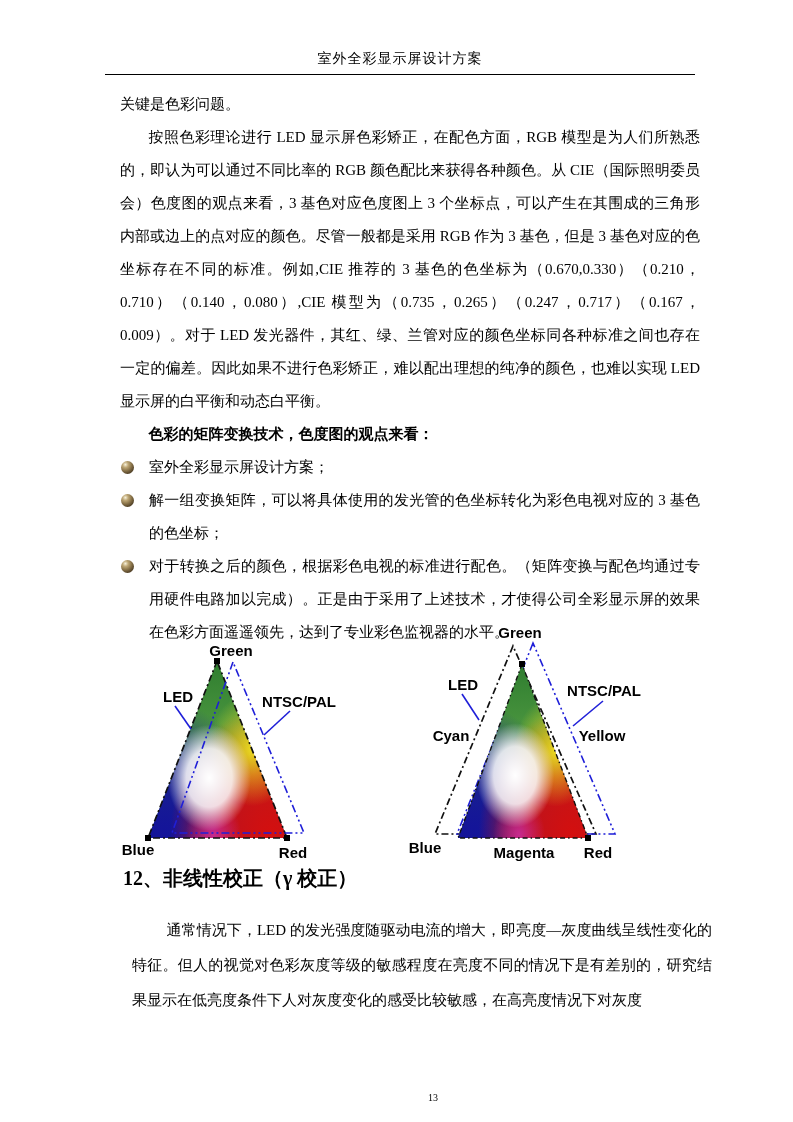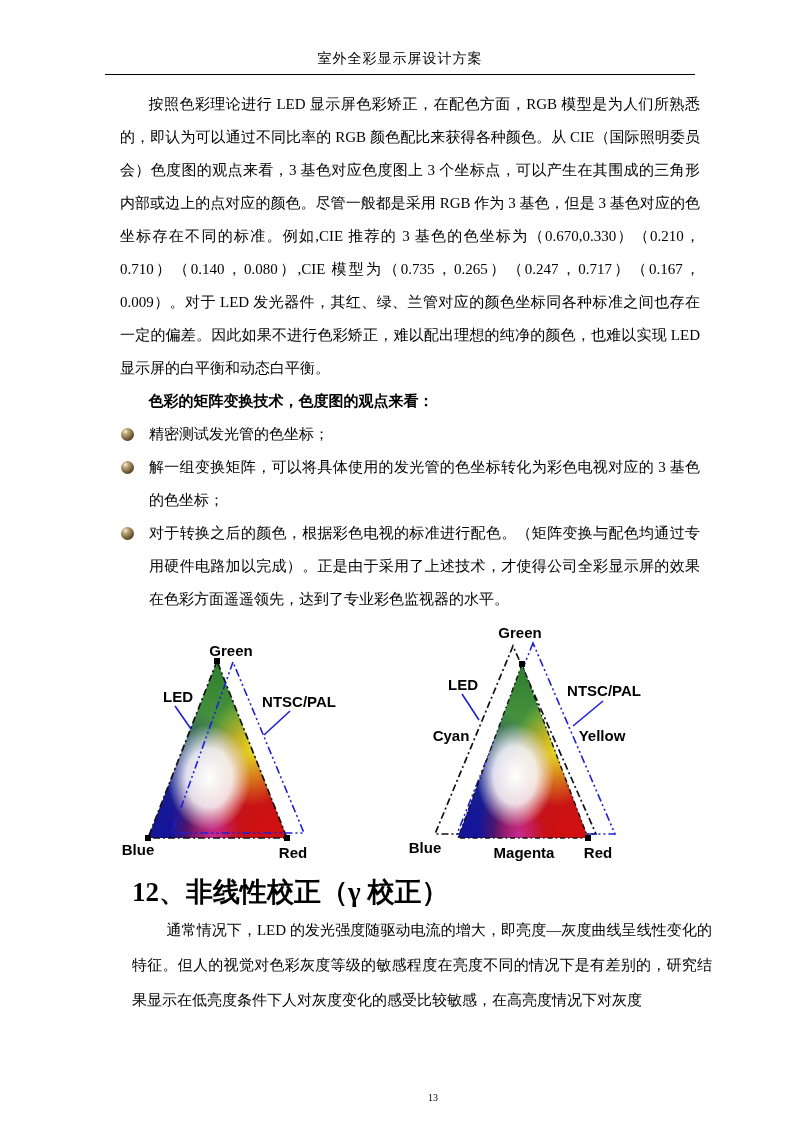--- a/index.html
+++ b/index.html
@@ -23,42 +23,43 @@
   
   .figures{position:absolute;top:616px;left:118px;width:560px;height:250px;}
   .figure{position:absolute;top:0;}
   .fig1{left:0;width:215px;height:250px;}
   .fig2{left:282px;width:265px;height:250px;}
   .figure svg{position:absolute;left:0;top:0;}
   .lbl{position:absolute;transform:translateX(-50%);
        font-family:"Liberation Sans","DejaVu Sans",sans-serif;
        font-weight:bold;font-size:15px;white-space:nowrap;color:#000;}
   
-  .section{position:absolute;top:862px;left:120px;margin:12px;font-size:27px;font-weight:bold;
+  .section{position:absolute;top:862px;left:120px;margin:3px;font-size:20px;font-weight:bold;
            font-family:"Liberation Serif","DejaVu Serif",serif;}
   .p2{position:absolute;top:901px;left:120px;width:580px;margin:12px;
       font-size:15px;line-height:35px;text-align:justify;text-indent:2.3em;}
   
   .footer{position:absolute;top:1092px;left:428px;font-size:10px;}
 </style>
 </head>
 <body>
 
 <div class="page">
 
   <div class="header">
     <div class="header-title">室外全彩显示屏设计方案</div>
   </div>
 
   <div class="content">
+    <p>关键是色彩问题。</p>
     <p class="indent">按照色彩理论进行 LED 显示屏色彩矫正，在配色方面，RGB 模型是为人们所熟悉的，即认为可以通过不同比率的 RGB 颜色配比来获得各种颜色。从 CIE（国际照明委员会）色度图的观点来看，3 基色对应色度图上 3 个坐标点，可以产生在其围成的三角形内部或边上的点对应的颜色。尽管一般都是采用 RGB 作为 3 基色，但是 3 基色对应的色坐标存在不同的标准。例如,CIE 推荐的 3 基色的色坐标为（0.670,0.330）（0.210，0.710）（0.140，0.080）,CIE 模型为（0.735，0.265）（0.247，0.717）（0.167，0.009）。对于 LED 发光器件，其红、绿、兰管对应的颜色坐标同各种标准之间也存在一定的偏差。因此如果不进行色彩矫正，难以配出理想的纯净的颜色，也难以实现 LED 显示屏的白平衡和动态白平衡。</p>
     <p class="subhead">色彩的矩阵变换技术，色度图的观点来看：</p>
     <div class="bullet">
       <span class="sphere"></span>
-      <span>精密测试发光管的色坐标；</span>
+      <span>室外全彩显示屏设计方案；</span>
     </div>
     <div class="bullet">
       <span class="sphere"></span>
       <span>解一组变换矩阵，可以将具体使用的发光管的色坐标转化为彩色电视对应的 3 基色的色坐标；</span>
     </div>
     <div class="bullet">
       <span class="sphere"></span>
       <span>对于转换之后的颜色，根据彩色电视的标准进行配色。（矩阵变换与配色均通过专用硬件电路加以完成）。正是由于采用了上述技术，才使得公司全彩显示屏的效果在色彩方面遥遥领先，达到了专业彩色监视器的水平。</span>
     </div>
   </div>

